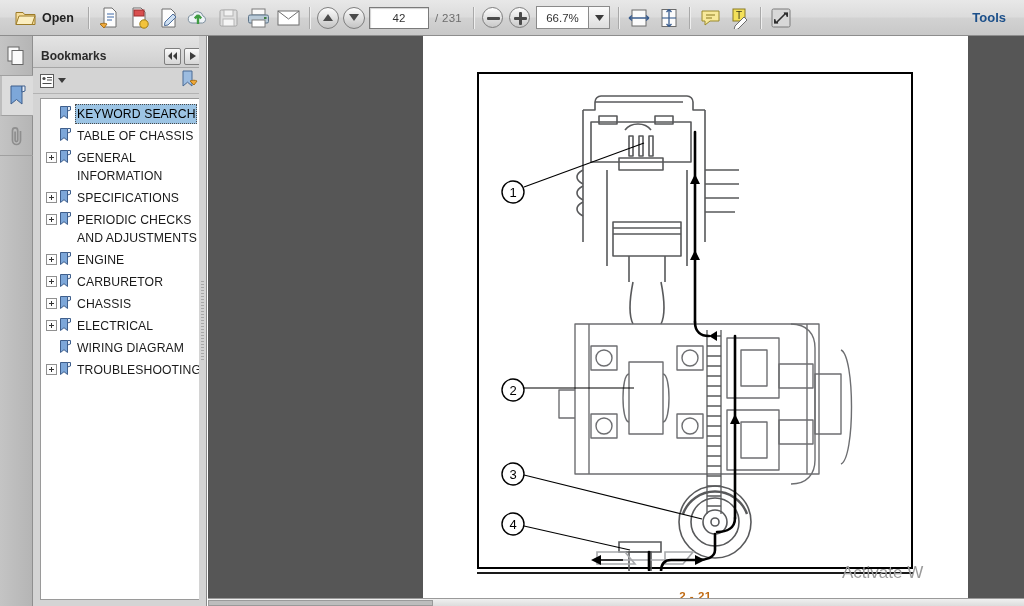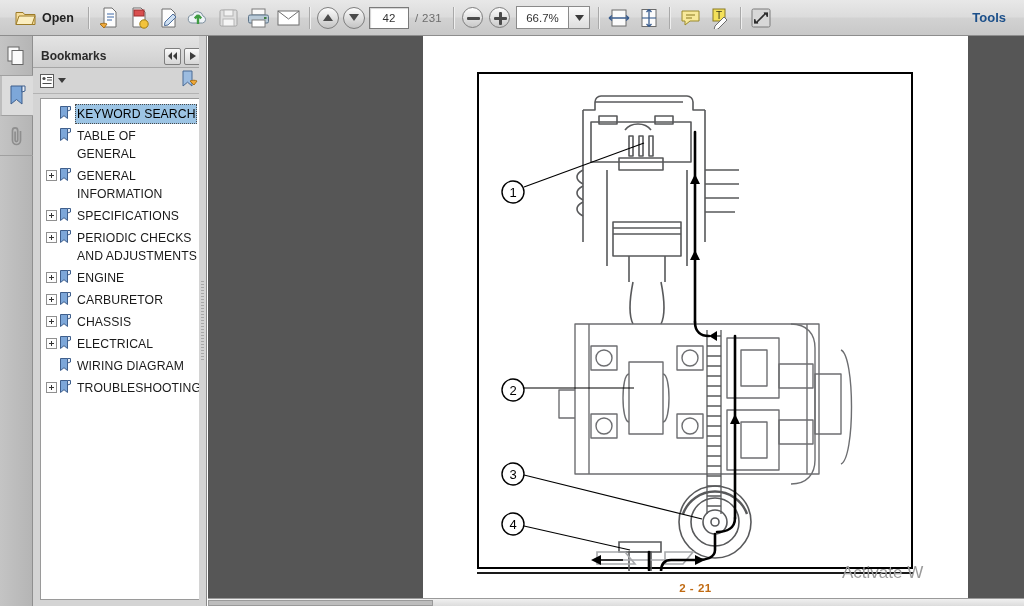--- a/index.html
+++ b/index.html
@@ -23,21 +23,21 @@
     border: 1px solid transparent; border-radius: 3px; cursor: default;
   }
   .tb-open { padding: 0 8px; gap: 6px; align-items: center; }
   .tb-open .lbl { font-size: 12.5px; font-weight: bold; color: #222; }
   .tb-sep { width: 1px; height: 22px; background: #a9a9a9; margin: 0 5px;
             box-shadow: 1px 0 0 #efefef; }
   .tb-spacer { flex: 1; }
   .tools-link { font-size: 13px; font-weight: bold; color: #1b4f8a; margin-right: 12px; cursor: default; }
 
   .pagebox {
-    width: 40px; height: 22px; background: #fff; border: 1px solid #7a7a7a;
+    width: 60px; height: 22px; background: #fff; border: 1px solid #7a7a7a;
     box-shadow: inset 1px 1px 1px rgba(0,0,0,.18);
     display: flex; align-items: center; justify-content: center;
     font-size: 11.5px; color: #333; margin: 0 2px;
   }
   .pagetotal { font-size: 11.5px; color: #6d6d6d; margin: 0 6px 0 4px; letter-spacing: .3px; }
   .zoomwrap { display: flex; margin: 6px 3px; }
   .zoombox {
     width: 52px; height: 23px; background: #fff; border: 1px solid #8a8a8a; border-right: none;
     display: flex; align-items: center; justify-content: center;
     font-size: 11.5px; color: #333;
@@ -131,21 +131,21 @@
   }
   .page {
     position: absolute; left: 215px; top: 0px; width: 545px; height: 566px;
     background: #ffffff;
   }
   .pgframe {
     position: absolute; left: 54px; top: 36px; width: 436px; height: 497px;
     border: 2px solid #000;
   }
   .pagenum {
-    position: absolute; left: 0; right: 0; bottom: 8px; text-align: center;
+    position: absolute; left: 0; right: 0; bottom: 0; text-align: center;
     font-size: 11.5px; font-weight: bold; color: #c06a12; letter-spacing: .5px;
   }
   .pgfooter-rule {
     position: absolute; left: 54px; right: 55px; bottom: 28px; height: 2px; background: #1a1a1a;
   }
   .diagram { position: absolute; left: 0; top: 0; width: 436px; height: 497px; }
   .hscroll {
     position: absolute; left: 208px; bottom: 0; width: 816px; height: 8px;
     background: linear-gradient(to bottom,#f0f0f0,#dcdcdc); border-top: 1px solid #9a9a9a;
   }
@@ -375,21 +375,21 @@
               <path d="M7.5 0.5h3v3.5l-3 1z" fill="#e9eff7" stroke="#3f5f8c"></path>
             </svg>
             <span class="bm-label">KEYWORD SEARCH</span>
           </div>
           <div class="tree-row">
             <span class="expander hidden"></span>
             <svg class="bm-ico" width="11" height="13" viewBox="0 0 11 13">
               <path d="M0.5 0.5h7v12l-3.5-2.8L0.5 12.5z" fill="#7da7d9" stroke="#3f5f8c"></path>
               <path d="M7.5 0.5h3v3.5l-3 1z" fill="#e9eff7" stroke="#3f5f8c"></path>
             </svg>
-            <span class="bm-label">TABLE OF GENERAL</span>
+            <span class="bm-label">TABLE OF CHASSIS</span>
           </div>
           <div class="tree-row">
             <span class="expander"></span>
             <svg class="bm-ico" width="11" height="13" viewBox="0 0 11 13">
               <path d="M0.5 0.5h7v12l-3.5-2.8L0.5 12.5z" fill="#7da7d9" stroke="#3f5f8c"></path>
               <path d="M7.5 0.5h3v3.5l-3 1z" fill="#e9eff7" stroke="#3f5f8c"></path>
             </svg>
             <span class="bm-label">GENERAL INFORMATION</span>
           </div>
           <div class="tree-row">

